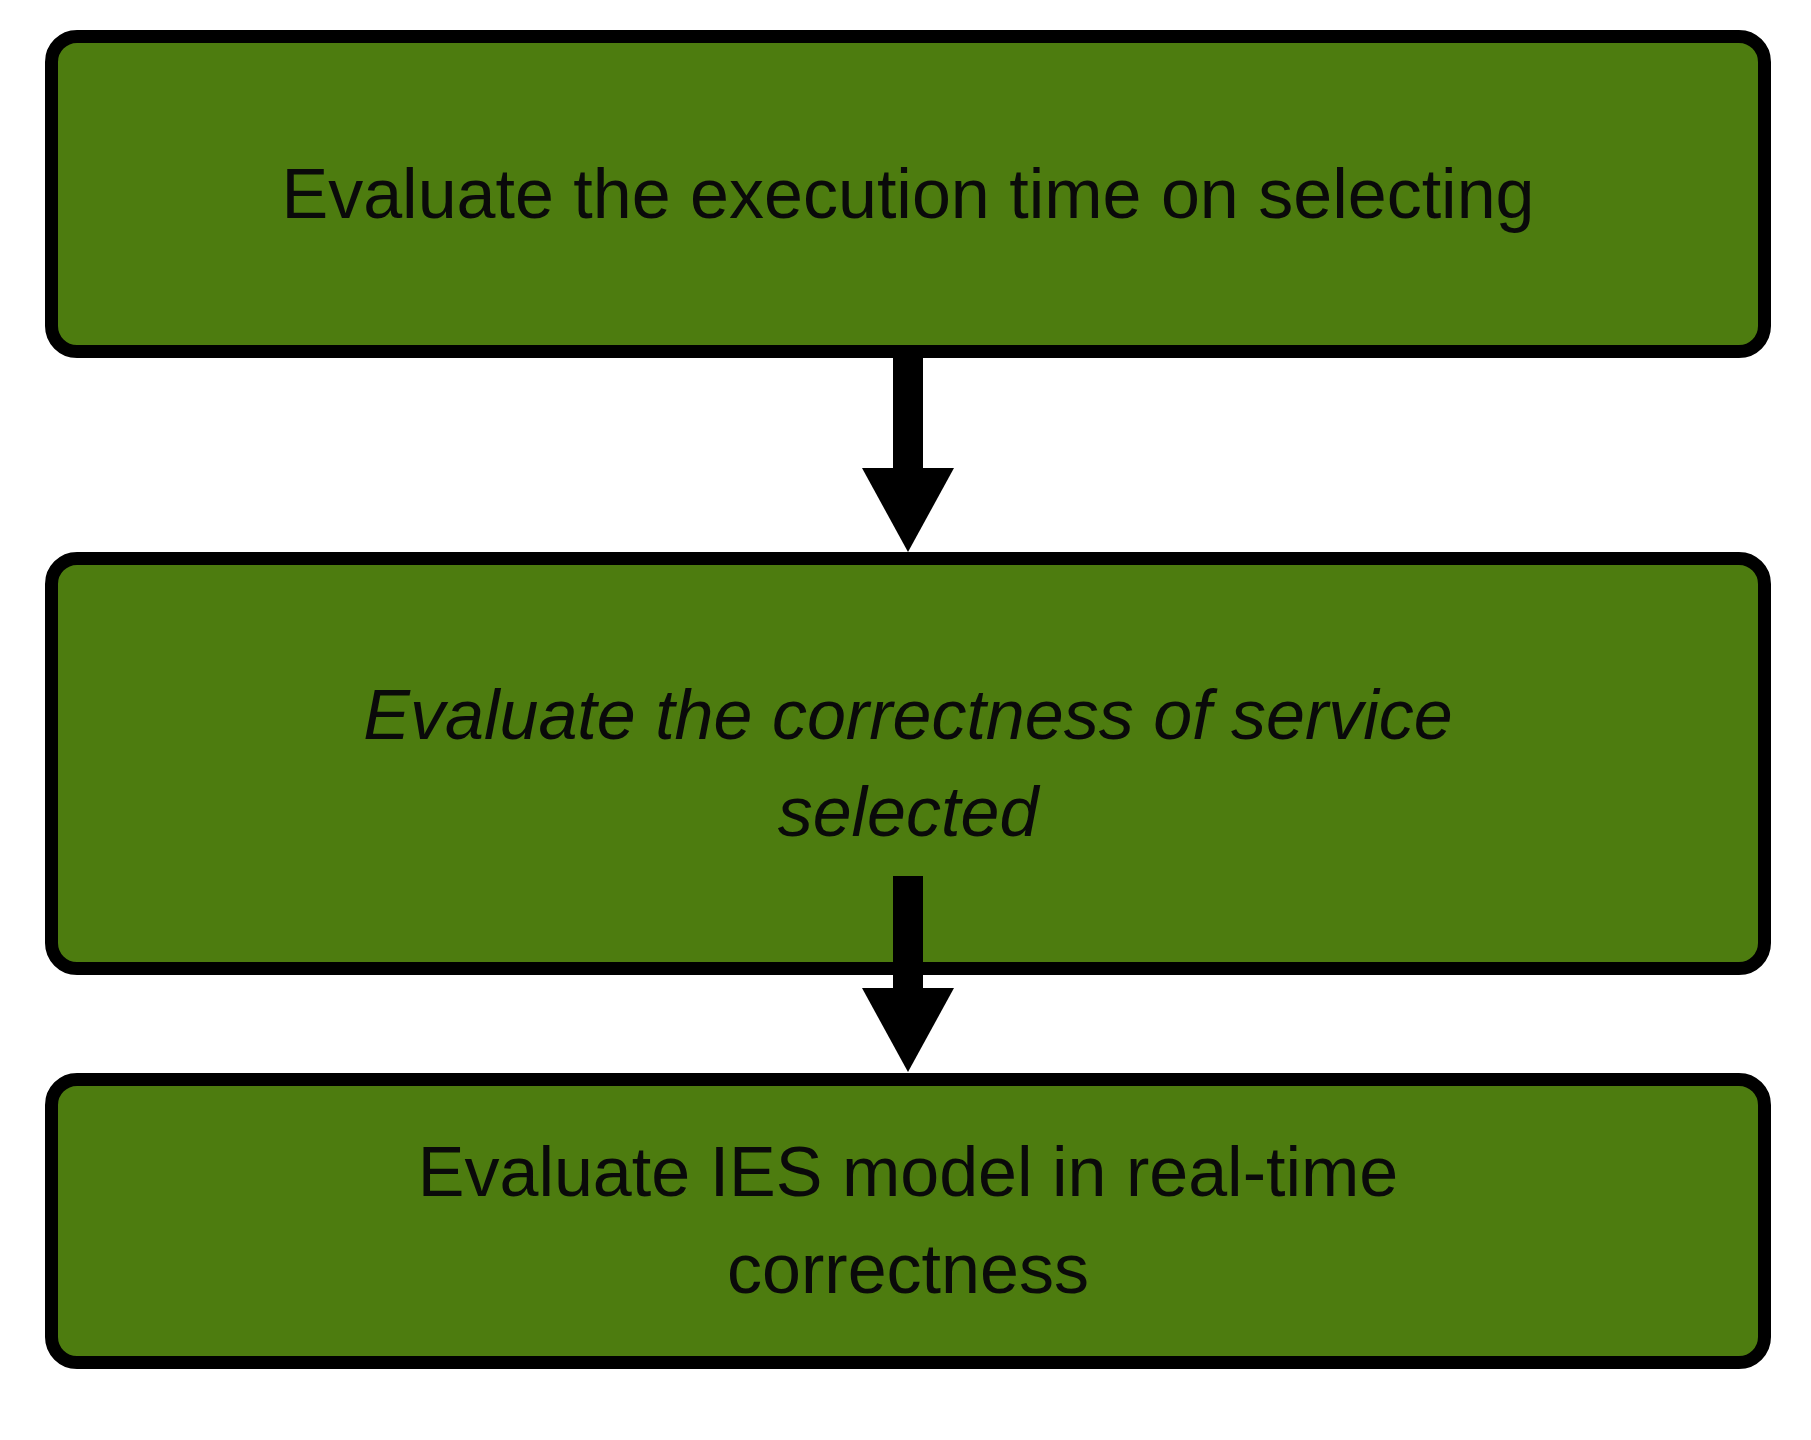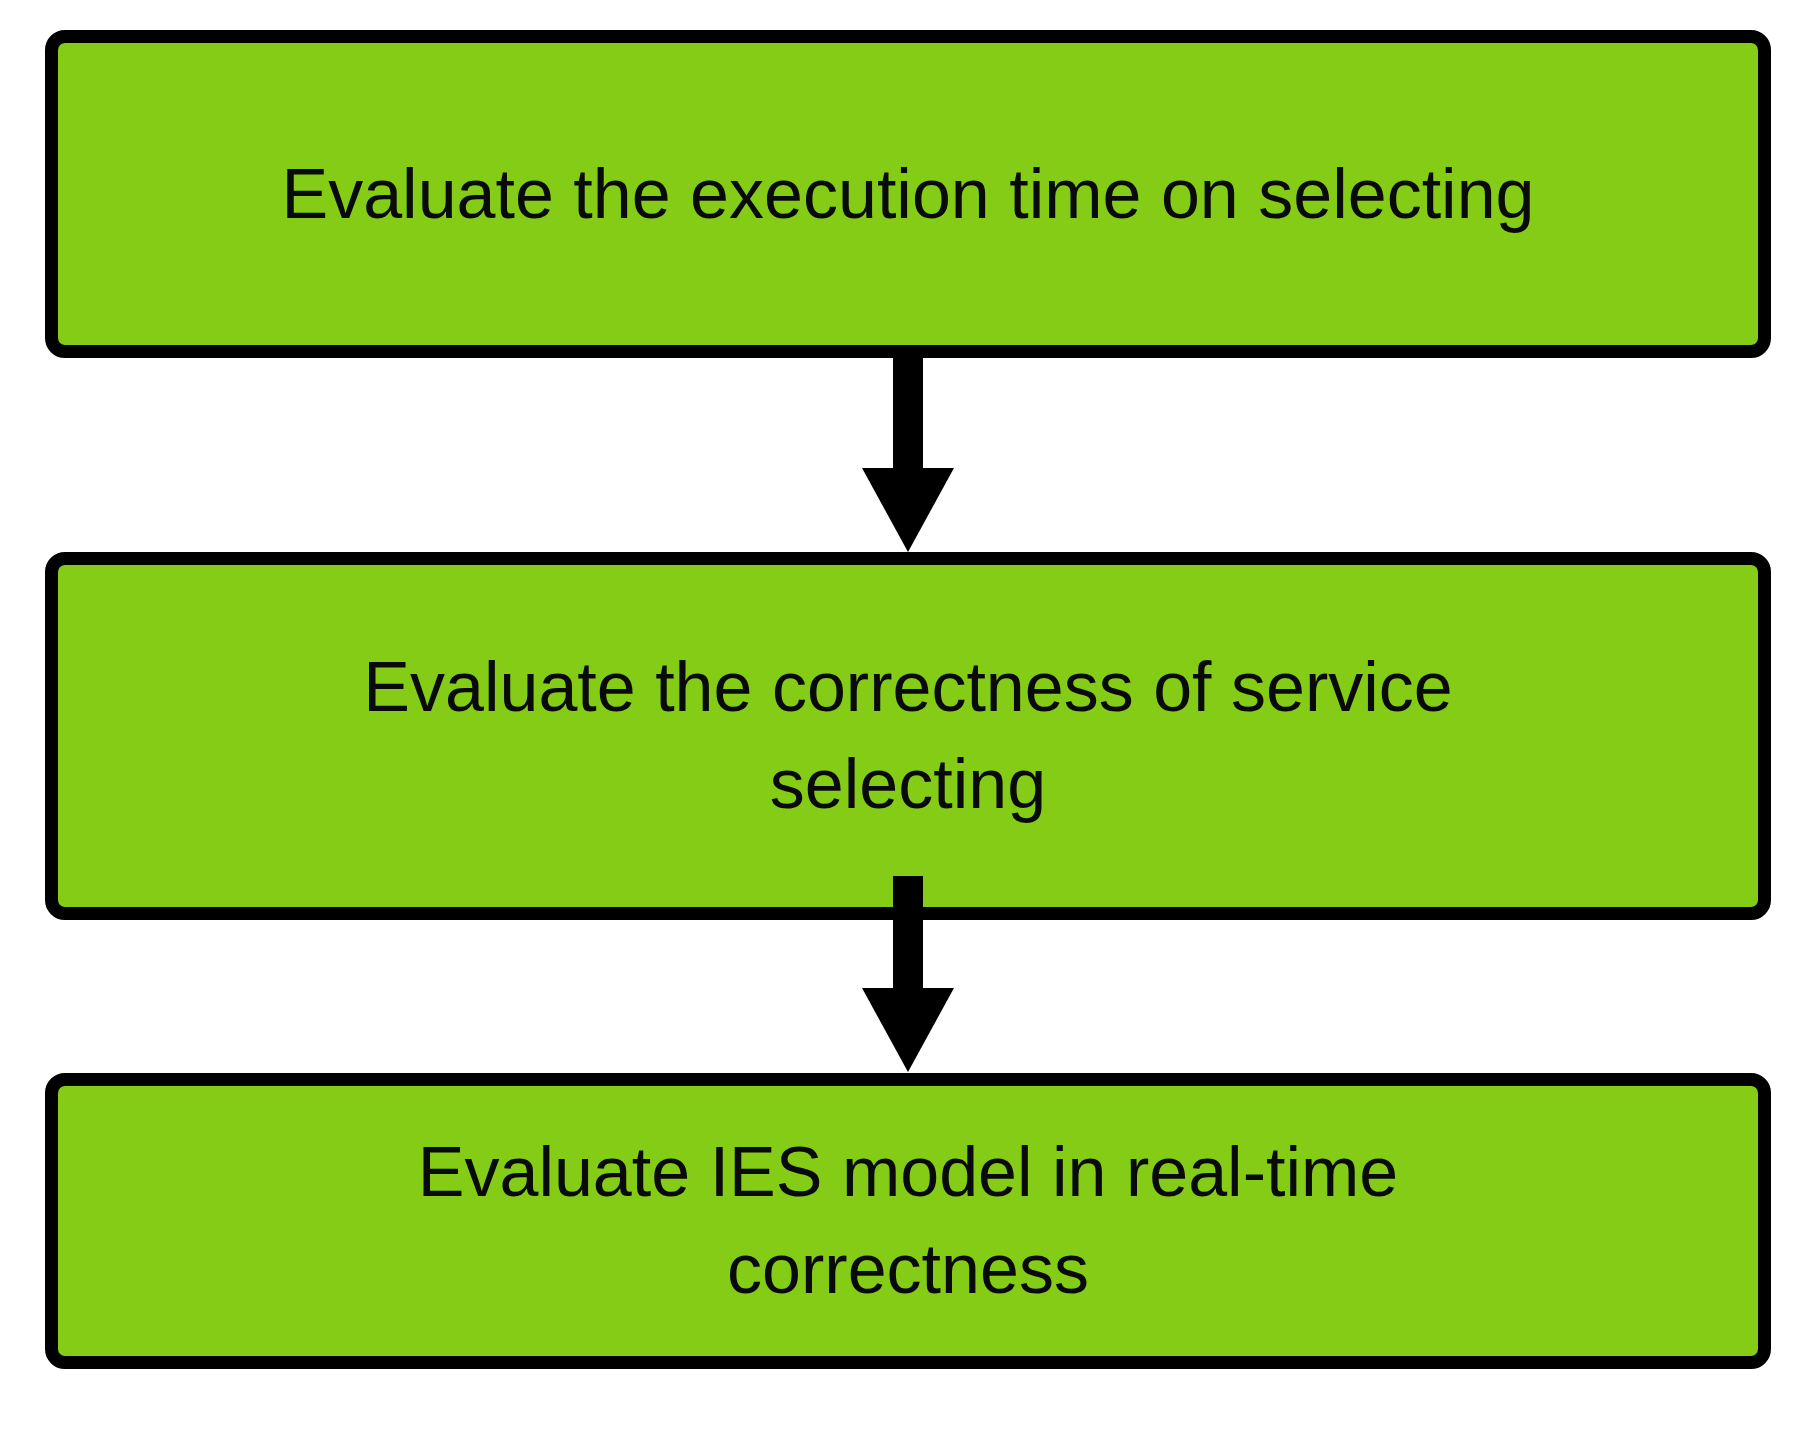--- a/index.html
+++ b/index.html
@@ -15,37 +15,37 @@
     font-family: "Liberation Sans", sans-serif;
     color: #0a0a0a;
     overflow: hidden;
   }
   .flow-box {
     position: absolute;
     left: 45px;
     width: 1726px;
     box-sizing: border-box;
     border: 13px solid #000000;
-    border-radius: 20px;
-    background: #84cc16;
+    border-radius: 32px;
+    background: #4d7c0f;
     display: flex;
     flex-direction: column;
     align-items: center;
     justify-content: center;
     text-align: center;
   }
   .flow-box .line {
     font-size: 70px;
     line-height: 97px;
     white-space: nowrap;
     font-weight: 400;
     letter-spacing: 0px;
   }
   .box-1 { top: 30px;   height: 328px; }
-  .box-2 { top: 552px;  height: 368px; }
+  .box-2 { top: 552px;  height: 423px; font-style: italic; }
   .box-3 { top: 1073px; height: 296px; }
 
   .arrow { position: absolute; }
   .arrow .shaft {
     position: absolute;
     left: 893px;
     width: 30px;
     background: #000000;
   }
   .arrow .head {
@@ -71,21 +71,21 @@
     <div class="line">Evaluate the execution time on selecting</div>
   </div>
 
   <div class="arrow arrow-1">
     <div class="shaft"></div>
     <div class="head"></div>
   </div>
 
   <div class="flow-box box-2">
     <div class="line">Evaluate the correctness of service</div>
-    <div class="line">selecting</div>
+    <div class="line">selected</div>
   </div>
 
   <div class="arrow arrow-2">
     <div class="shaft"></div>
     <div class="head"></div>
   </div>
 
   <div class="flow-box box-3">
     <div class="line">Evaluate IES model in real-time</div>
     <div class="line">correctness</div>

